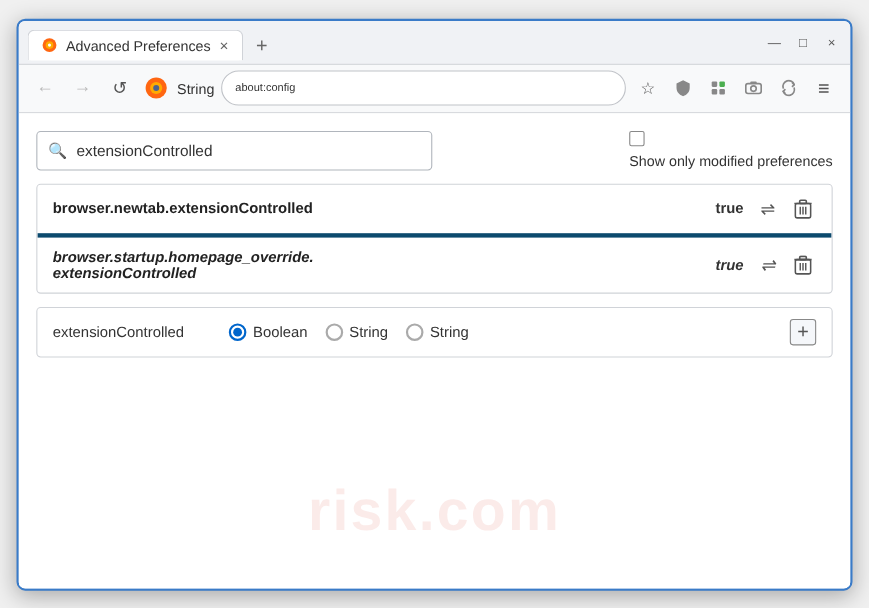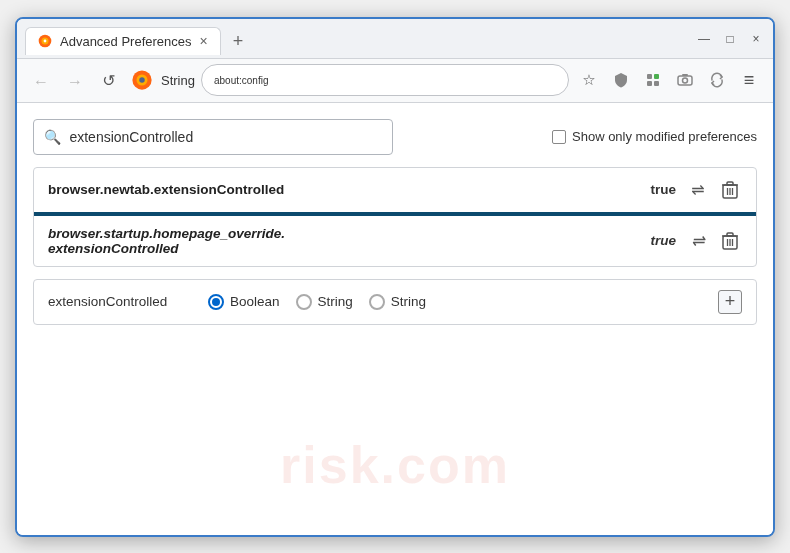--- a/index.html
+++ b/index.html
@@ -204,25 +204,26 @@
       font-size: 14px;
     }
 
     .search-input-display {
       font-size: 14px;
       color: #333;
     }
 
     .show-modified-label {
       display: flex;
-      align-items: flex-end;
+      align-items: flex-start;
       gap: 6px;
       font-size: 13px;
       color: #333;
       margin-left: auto;
+      flex-direction: column;
     }
 
     .checkbox-box {
       width: 14px;
       height: 14px;
       border: 1px solid #888;
       background: #fff;
       display: inline-block;
       border-radius: 2px;
     }

